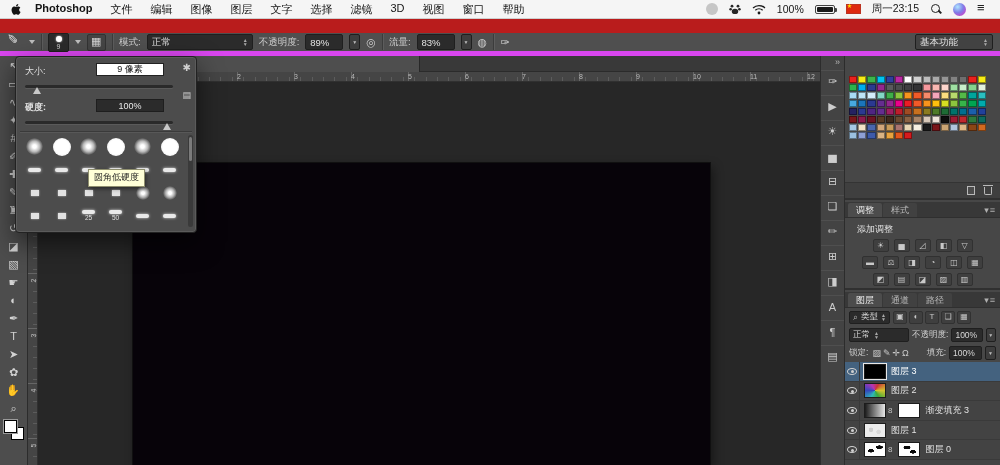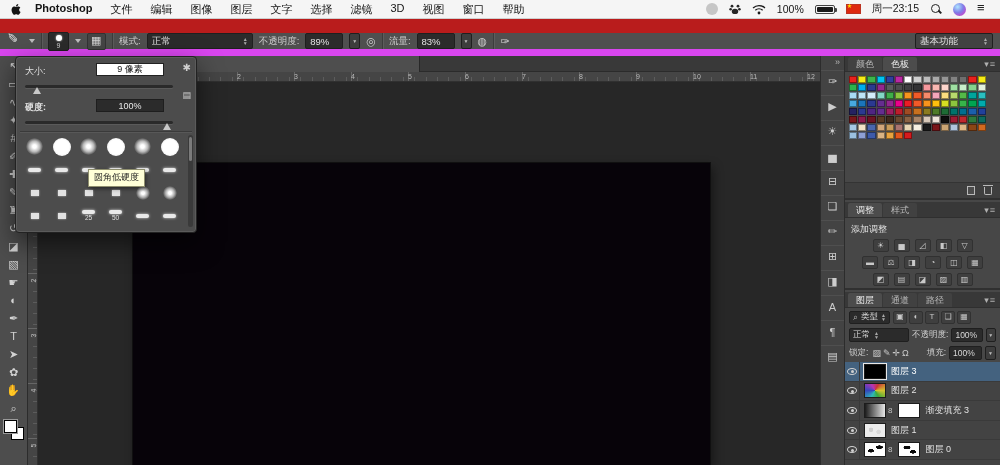--- a/index.html
+++ b/index.html
@@ -35,21 +35,21 @@
   
   #titlebar{position:absolute;top:19px;left:0;right:0;height:14px;
             background:linear-gradient(#4a4a4a,#3c3c3c);border-bottom:1px solid #2a2a2a;
             display:flex;align-items:center;justify-content:center;font-size:10px;color:#c9c9c9;z-index:55;}
   .tl{position:absolute;left:8px;top:3px;display:flex;gap:6px;}
   .tl i{width:8px;height:8px;border-radius:50%;display:block;}
   .tl .r{background:#ff6057;}.tl .y{background:#ffbd2e;}.tl .g{background:#27c93f;}
 
   
   #optionsbar{position:absolute;top:33px;left:0;right:0;height:23px;background:#4f4f4f;
-              border-bottom:7px solid #d946ef;display:flex;align-items:center;gap:6px;
+              border-bottom:5px solid #d946ef;display:flex;align-items:center;gap:6px;
               padding:0 7px;font-size:9.5px;color:#dcdcdc;z-index:30;}
   .sep{width:1px;height:16px;background:#3c3c3c;box-shadow:1px 0 0 #5d5d5d;}
   .ob-toolico{position:relative;width:16px;height:14px;}
   .ob-toolico::before{content:"✐";position:absolute;left:0;top:-3px;font-size:13px;color:#e4e4e4;transform:scaleX(-1);}
   .ddcaret{width:0;height:0;border-left:3px solid transparent;border-right:3px solid transparent;border-top:4px solid #bdbdbd;}
   .ob-preview{position:relative;width:21px;height:19px;background:#2b2b2b;border:1px solid #1f1f1f;border-radius:2px;}
   .ob-preview .dot{position:absolute;left:7px;top:2px;width:6px;height:6px;border-radius:50%;background:#fff;box-shadow:0 0 2px #fff;}
   .ob-preview .num{position:absolute;left:0;right:0;bottom:0;text-align:center;font-size:7px;color:#cfcfcf;line-height:8px;}
   .ob-toggle{position:relative;width:19px;height:17px;background:#454545;border:1px solid #333;border-radius:2px;}
   .ob-toggle::before{content:"▦";position:absolute;left:3px;top:0px;font-size:11px;color:#d5d5d5;}
@@ -121,21 +121,21 @@
   .ptab-menu::before{content:"▾≡";letter-spacing:1px;}
 
   .sw-grid{position:absolute;left:4px;top:20px;width:140px;display:flex;flex-wrap:wrap;}
   .sw{width:8.2px;height:7px;margin:0 1px 1px 0;border:1px solid rgba(0,0,0,.4);}
   .sw-bottom{position:absolute;left:0;right:0;top:126px;height:16px;background:#3f3f3f;border-top:1px solid #343434;
              display:flex;justify-content:flex-end;align-items:center;gap:9px;padding:0 8px;}
   .icon-new{position:relative;width:8px;height:9px;border:1px solid #b9b9b9;background:#4c4c4c;}
   .icon-trash{position:relative;width:8px;height:8px;border:1px solid #b9b9b9;border-top:none;border-radius:0 0 2px 2px;}
   .icon-trash::before{content:"";position:absolute;left:-2px;top:-2px;width:10px;height:1.5px;background:#b9b9b9;}
 
-  .adj-add{position:absolute;left:6px;top:21px;color:#e2e2e2;}
+  .adj-add{position:absolute;left:12px;top:21px;color:#e2e2e2;}
   .adj-rows{position:absolute;left:0;right:0;top:33px;}
   .adj-row{display:flex;justify-content:center;gap:5px;margin-top:4px;}
   .adj{width:16px;height:13px;background:#3f3f3f;border:1px solid #313131;border-radius:2px;
        display:flex;align-items:center;justify-content:center;font-size:8px;color:#c9c9c9;line-height:1;}
 
   .lrow-head{display:flex;align-items:center;gap:3px;padding:2px 4px;height:18px;font-size:8.5px;}
   .lf-dd{display:flex;align-items:center;gap:3px;background:#2b2b2b;border:1px solid #1f1f1f;border-radius:2px;
          height:13px;padding:0 3px;}
   .lf-dd::before{content:"⌕";font-size:9px;color:#bbb;}
   .lf-ic{width:14px;height:13px;background:#3f3f3f;border:1px solid #313131;border-radius:2px;
@@ -365,25 +365,20 @@
       <span class="dock-icon">⊞</span>
       <span class="dock-icon">◨</span>
       <span class="dock-icon">A</span>
       <span class="dock-icon">¶</span>
       <span class="dock-icon">▤</span>
     </div>
 
   <div id="panels">
 
     <div class="pgroup" id="p-swatches">
-      <div class="ptabs">
-        <span class="ptab">颜色</span>
-        <span class="ptab active">色板</span>
-        <span class="ptab-menu"></span>
-      </div>
       <div class="sw-grid" id="swatch-grid">
           <span class="sw" style="background: rgb(232, 33, 29);"></span>
           <span class="sw" style="background: rgb(246, 235, 22);"></span>
           <span class="sw" style="background: rgb(60, 180, 75);"></span>
           <span class="sw" style="background: rgb(0, 195, 240);"></span>
           <span class="sw" style="background: rgb(47, 63, 158);"></span>
           <span class="sw" style="background: rgb(187, 41, 163);"></span>
           <span class="sw" style="background: rgb(255, 255, 255);"></span>
           <span class="sw" style="background: rgb(207, 207, 207);"></span>
           <span class="sw" style="background: rgb(188, 188, 188);"></span>

